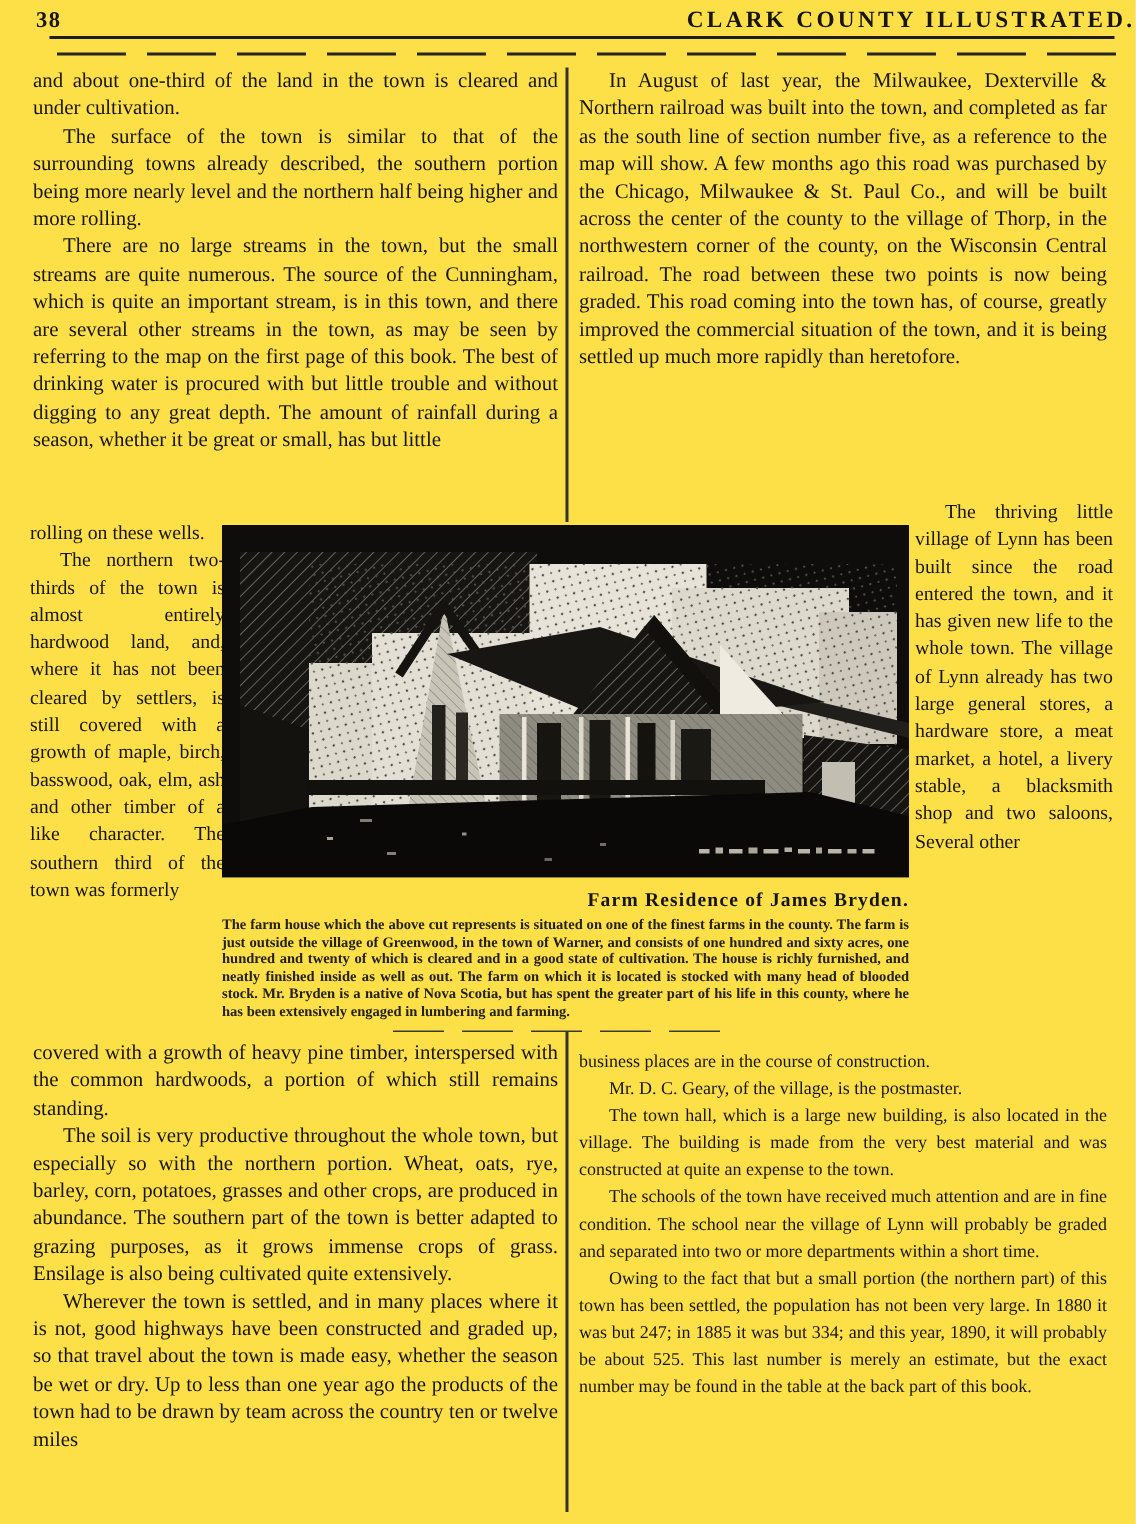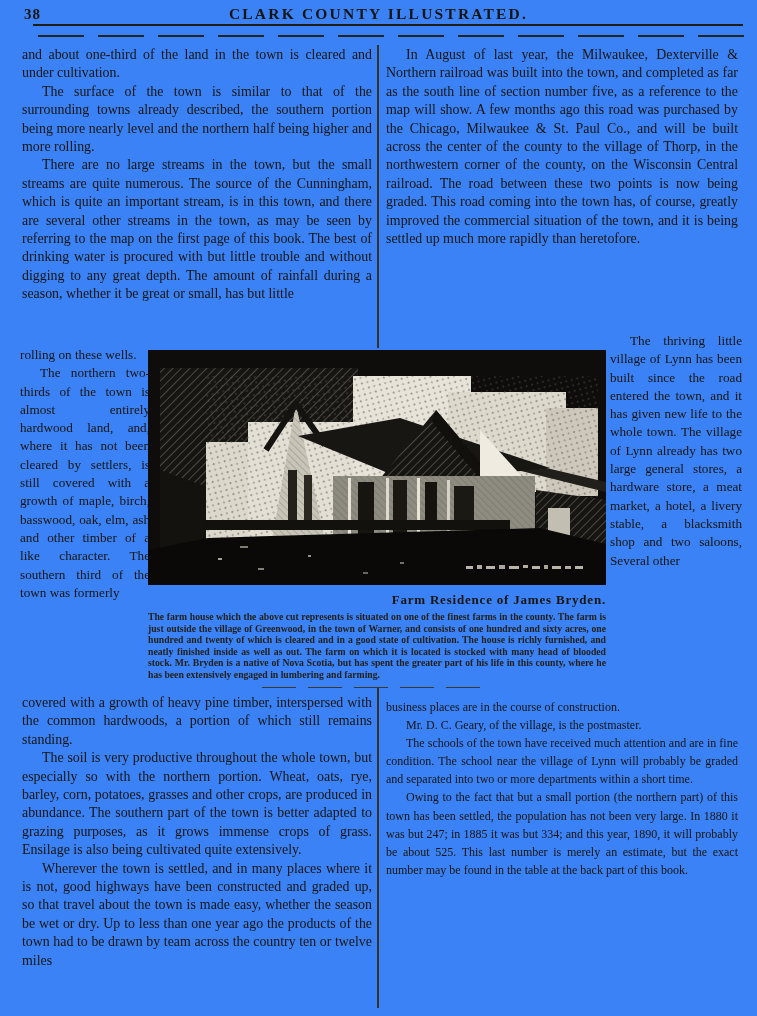--- a/index.html
+++ b/index.html
@@ -1,27 +1,27 @@
 <!DOCTYPE html>
 <html lang="en"><head>
 <meta charset="utf-8">
 <style>
   html,body{margin:0;padding:0;background:#e9e7e0;}
   .page{
     position:relative;
     width:757px;height:1016px;
     margin:0 auto;
-    background:#3b82f6;
+    background:#fde047;
     overflow:hidden;
     font-family:"Liberation Serif","DejaVu Serif",serif;
     color:#17150f;
   }
   
   .pagenum{position:absolute;left:24px;top:6px;font-size:15px;font-weight:bold;letter-spacing:1px;}
-  .htitle{position:absolute;left:0;right:0;top:5px;text-align:center;font-size:15.5px;font-weight:bold;letter-spacing:2.2px;}
+  .htitle{position:absolute;left:0;right:0;top:5px;text-align:right;font-size:15.5px;font-weight:bold;letter-spacing:2.2px;}
   .rule1{position:absolute;left:33px;right:14px;top:24px;height:2px;background:#1e1d1a;}
   .rule2{position:absolute;left:38px;right:12px;top:35px;height:1.5px;
     background:repeating-linear-gradient(90deg,#26251f 0 46px,transparent 46px 60px);}
   
   .vdiv{position:absolute;width:1.5px;background:#34322c;}
   .vdiv.top{left:377px;top:45px;height:303px;}
   .vdiv.bot{left:377px;top:688px;height:320px;}
   
   .tcol{position:absolute;text-align:justify;font-size:13.9px;line-height:18.4px;
     hyphens:auto;-webkit-hyphens:auto;}
@@ -71,20 +71,21 @@
       <p class="">covered with a growth of heavy pine timber, interspersed with the common hardwoods, a portion of which still remains standing.</p>
       <p class="ind">The soil is very productive throughout the whole town, but especially so with the northern portion. Wheat, oats, rye, barley, corn, potatoes, grasses and other crops, are produced in abundance.  The southern part of the town is better adapted to grazing purposes, as it grows immense crops of grass.  Ensilage is also being cultivated quite extensively.</p>
       <p class="ind">Wherever the town is settled, and in many places where it is not, good highways have been constructed and graded up, so that travel about the town is made easy, whether the season be wet or dry.  Up to less than one year ago the products of the town had to be drawn by team across the country ten or twelve miles</p>
     </div>
   <div class="tcol wrapcol col-wr">
       <p class="ind">The thriving little village of Lynn has been built since the road entered the town, and it has given new life to the whole town.  The village of Lynn already has two large general stores, a hardware store, a meat market, a hotel, a livery stable, a blacksmith shop and two saloons,  Several other</p>
     </div>
   <div class="tcol col-br">
       <p class="">business places are in the course of construction.</p>
       <p class="ind">Mr. D. C. Geary, of the village, is the postmaster.</p>
+      <p class="ind">The town hall, which is a large new building, is also located in the village.  The building is made from the very best material and was constructed at quite an expense to the town.</p>
       <p class="ind">The schools of the town have received much attention and are in fine condition.  The school near the village of Lynn will probably be graded and separated into two or more departments within a short time.</p>
       <p class="ind">Owing to the fact that but a small portion (the northern part) of this town has been settled, the population has not been very large.  In 1880 it was but 247; in 1885 it was but 334; and this year, 1890, it will probably be about 525.  This last number is merely an estimate, but the exact number may be found in the table at the back part of this book.</p>
     </div>
 
   <div class="figure">
     <svg viewBox="0 0 458 235" role="img">
       <defs>
         <pattern id="hatchA" width="6" height="6" patternUnits="userSpaceOnUse" patternTransform="rotate(45)">
           <rect width="6" height="6" fill="#161511"></rect>
           <line x1="0" y1="0" x2="0" y2="6" stroke="#6e6c63" stroke-width="1.2"></line>

